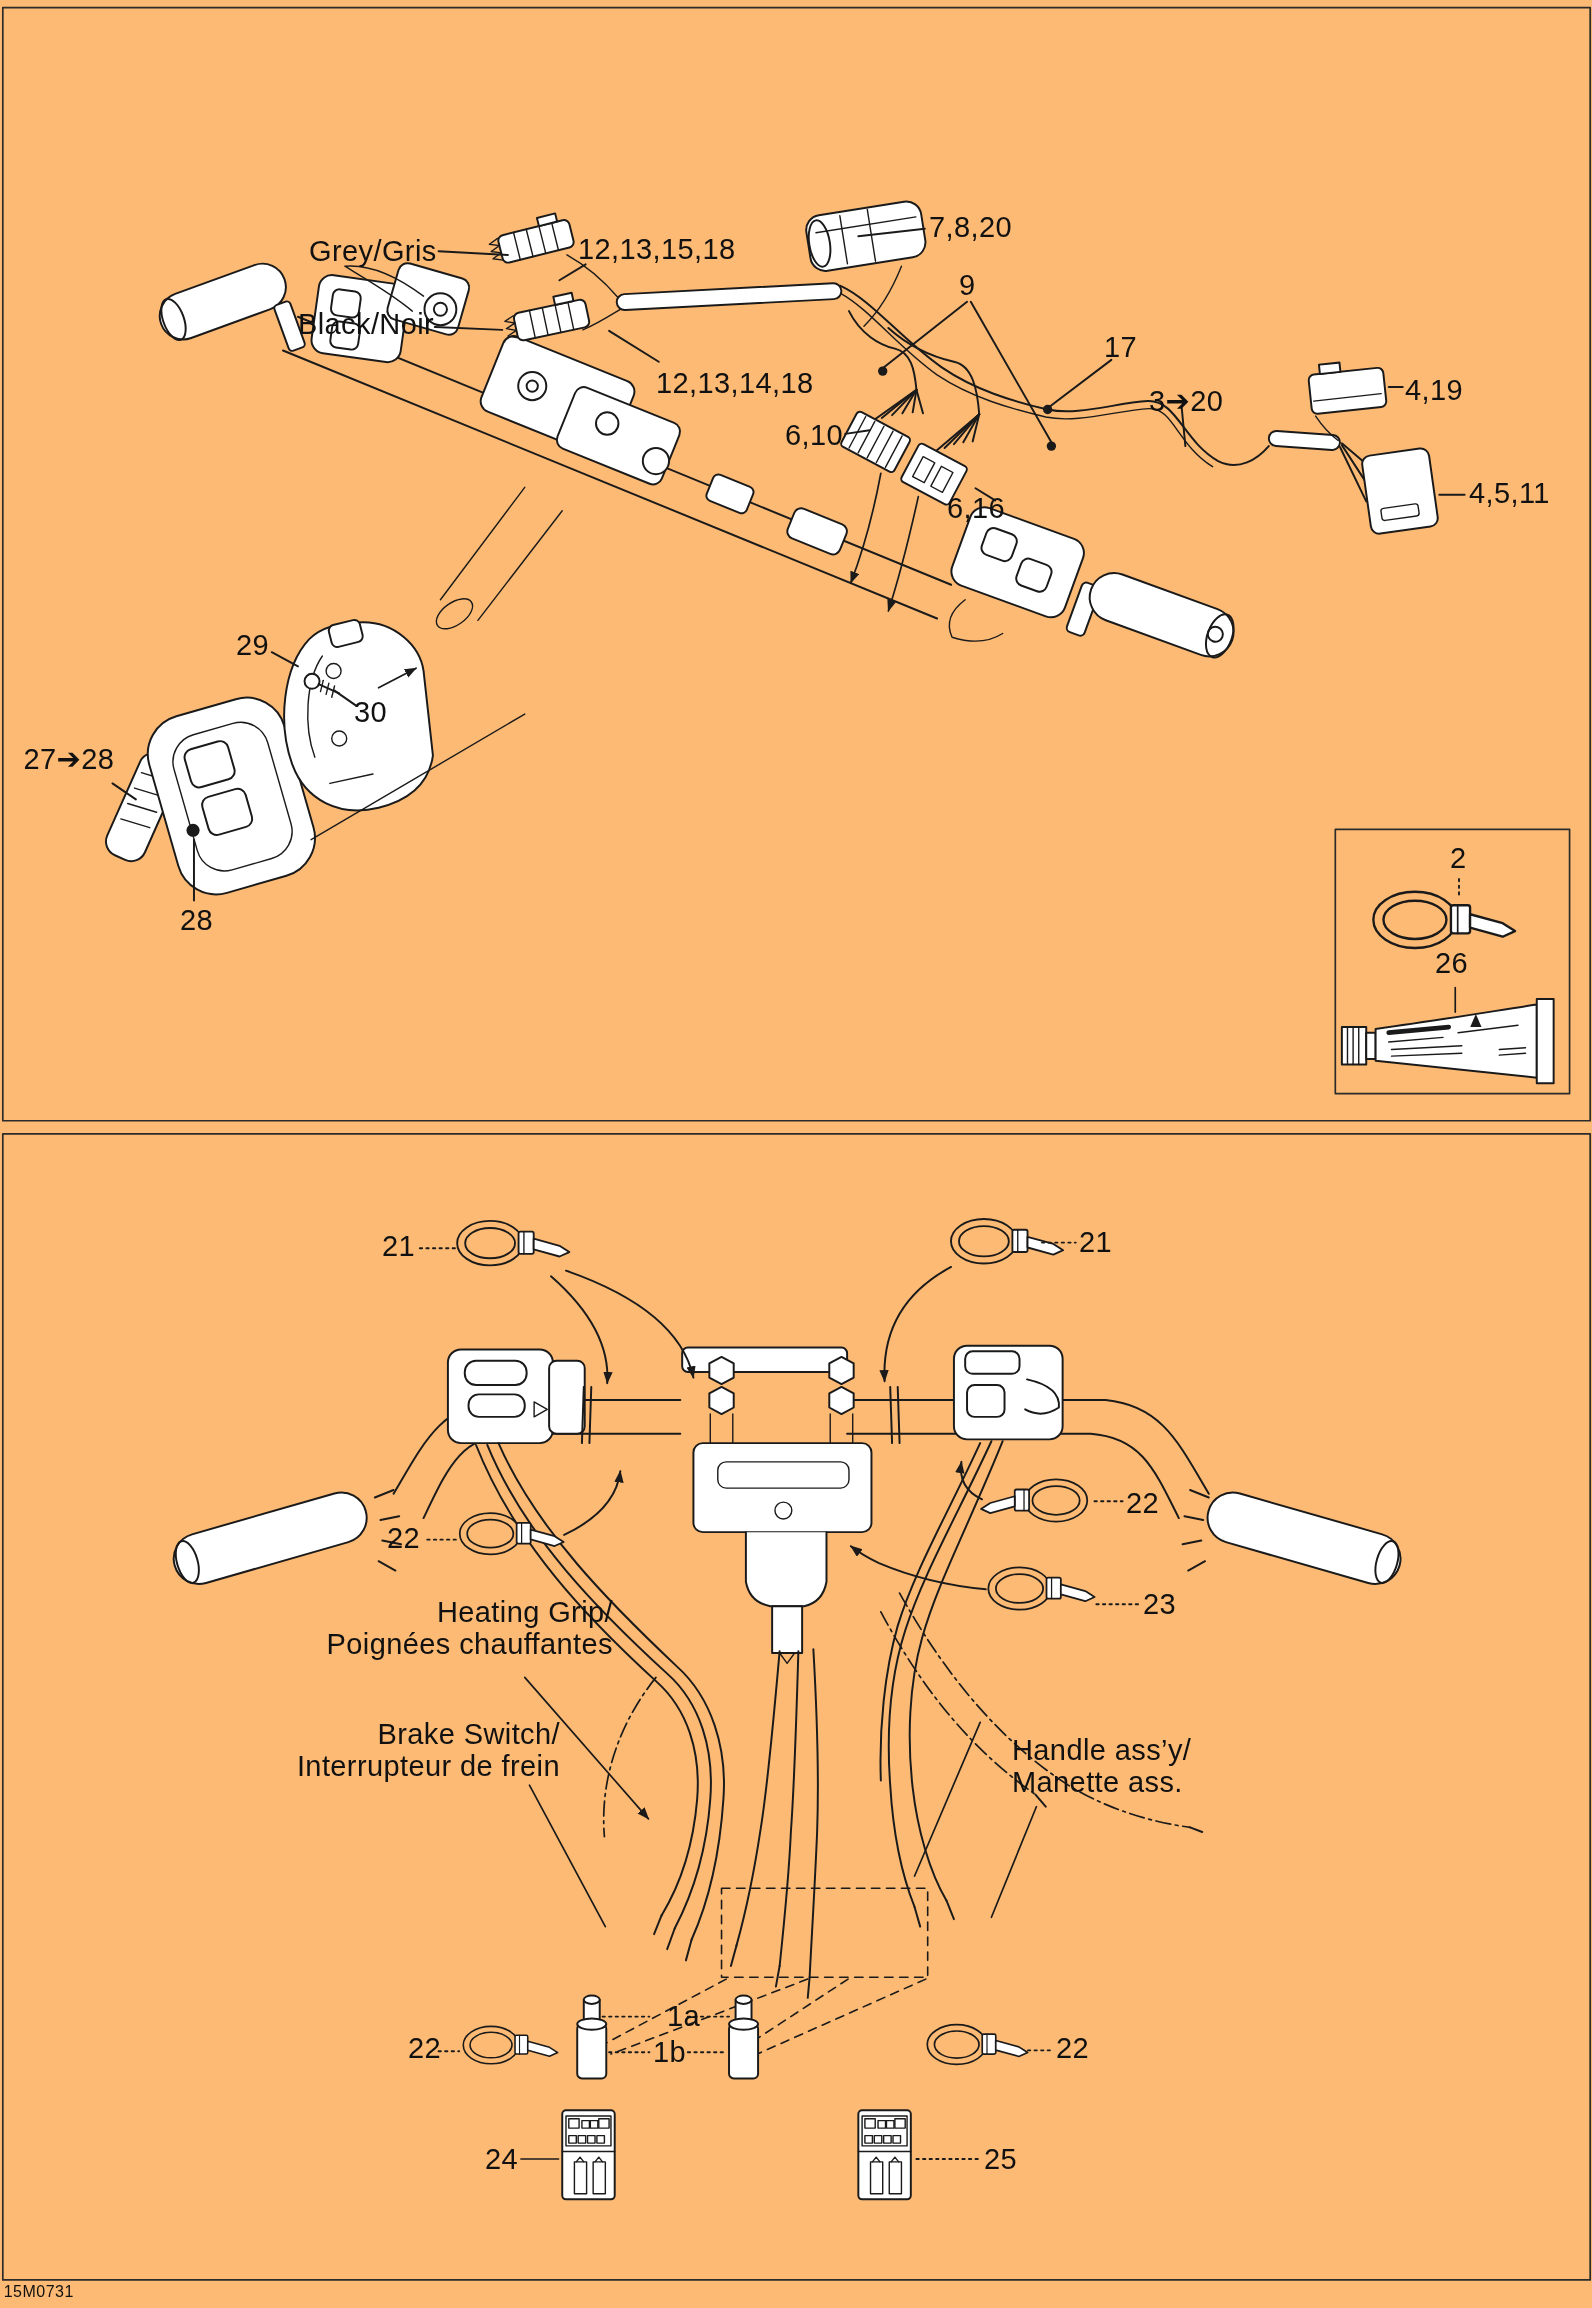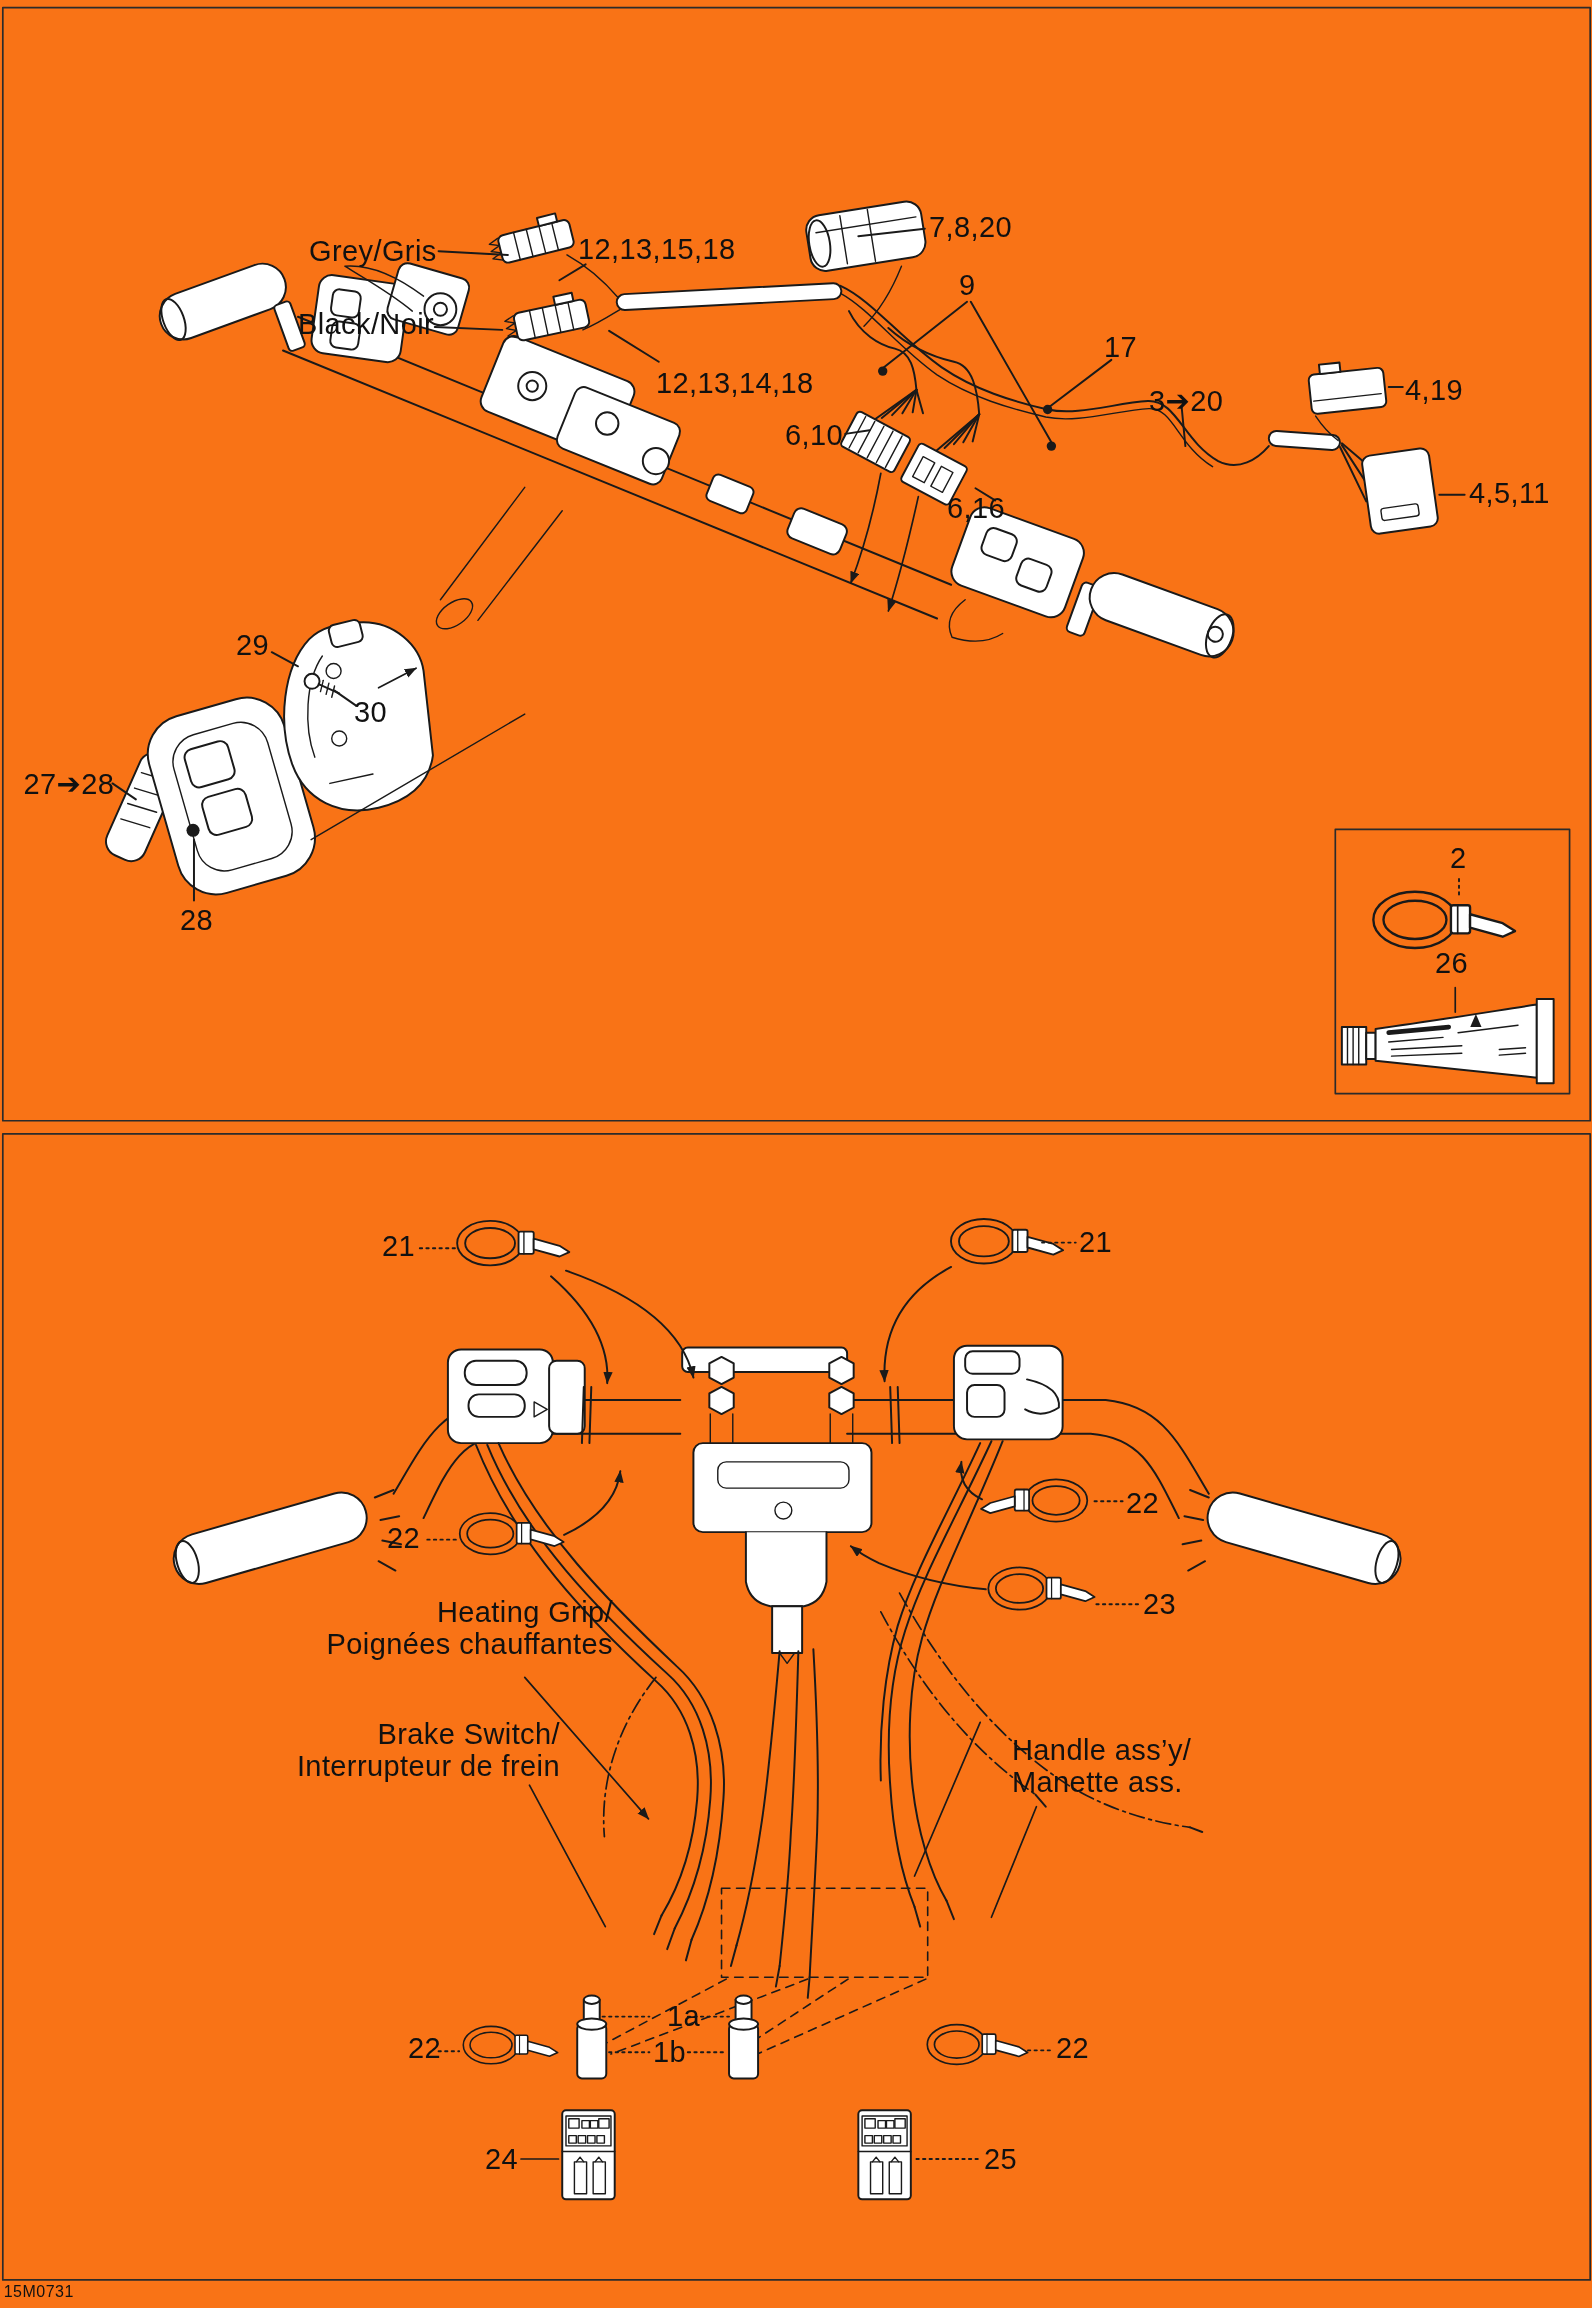--- a/index.html
+++ b/index.html
@@ -1,16 +1,16 @@
 <!DOCTYPE html>
 <html style="font-size:15px"><head>
 <meta charset="utf-8">
 <style>
   html,body{margin:0;padding:0;background:#fff;}
-  .sheet{position:relative;width:1593px;height:2309px;background:#f97316;overflow:hidden;
+  .sheet{position:relative;width:1593px;height:2309px;background:#fdba74;overflow:hidden;
          font-family:"Liberation Sans","DejaVu Sans",sans-serif;color:#111;}
   svg.art{position:absolute;left:0;top:0;width:1593px;height:2309px;}
   svg.art *{stroke:#1a1a1a;fill:none;stroke-width:2.1;stroke-linecap:round;stroke-linejoin:round;}
   svg.art .w{fill:#ffffff;}
   svg.art .k{fill:#1a1a1a;stroke:none;}
   svg.art .pnl{stroke:#2b2b2b;stroke-width:1.8;}
   svg.art .ldr{stroke-width:1.8;}
   svg.art .thin{stroke-width:1.5;}
   svg.art .dot{stroke-dasharray:2.5 4.5;stroke-width:2;}
   svg.art .dsh{stroke-dasharray:9 7;stroke-width:1.7;}
@@ -445,21 +445,21 @@
 <div class="lbl" style="left:929px;top:212px">7,8,20</div>
 <div class="lbl" style="left:959px;top:270px">9</div>
 <div class="lbl" style="left:1104px;top:332px">17</div>
 <div class="lbl" style="left:1149px;top:386px">3➔20</div>
 <div class="lbl" style="left:1405px;top:375px">4,19</div>
 <div class="lbl" style="left:1469px;top:478px">4,5,11</div>
 <div class="lbl" style="left:785px;top:420px">6,10</div>
 <div class="lbl" style="left:947px;top:493px">6,16</div>
 <div class="lbl" style="left:236px;top:630px">29</div>
 <div class="lbl" style="left:354px;top:697px">30</div>
-<div class="lbl" style="left:23.4px;top:769px">27➔28</div>
+<div class="lbl" style="left:23.4px;top:744px">27➔28</div>
 <div class="lbl" style="left:180px;top:905px">28</div>
 <div class="lbl" style="left:1450px;top:843px">2</div>
 <div class="lbl" style="left:1435px;top:948px">26</div>
 
 <div class="lbl" style="left:382px;top:1231px">21</div>
 <div class="lbl" style="left:1079px;top:1227px">21</div>
 <div class="lbl" style="left:387px;top:1523px">22</div>
 <div class="lbl" style="left:1126px;top:1488px">22</div>
 <div class="lbl" style="left:1143px;top:1589px">23</div>
 

